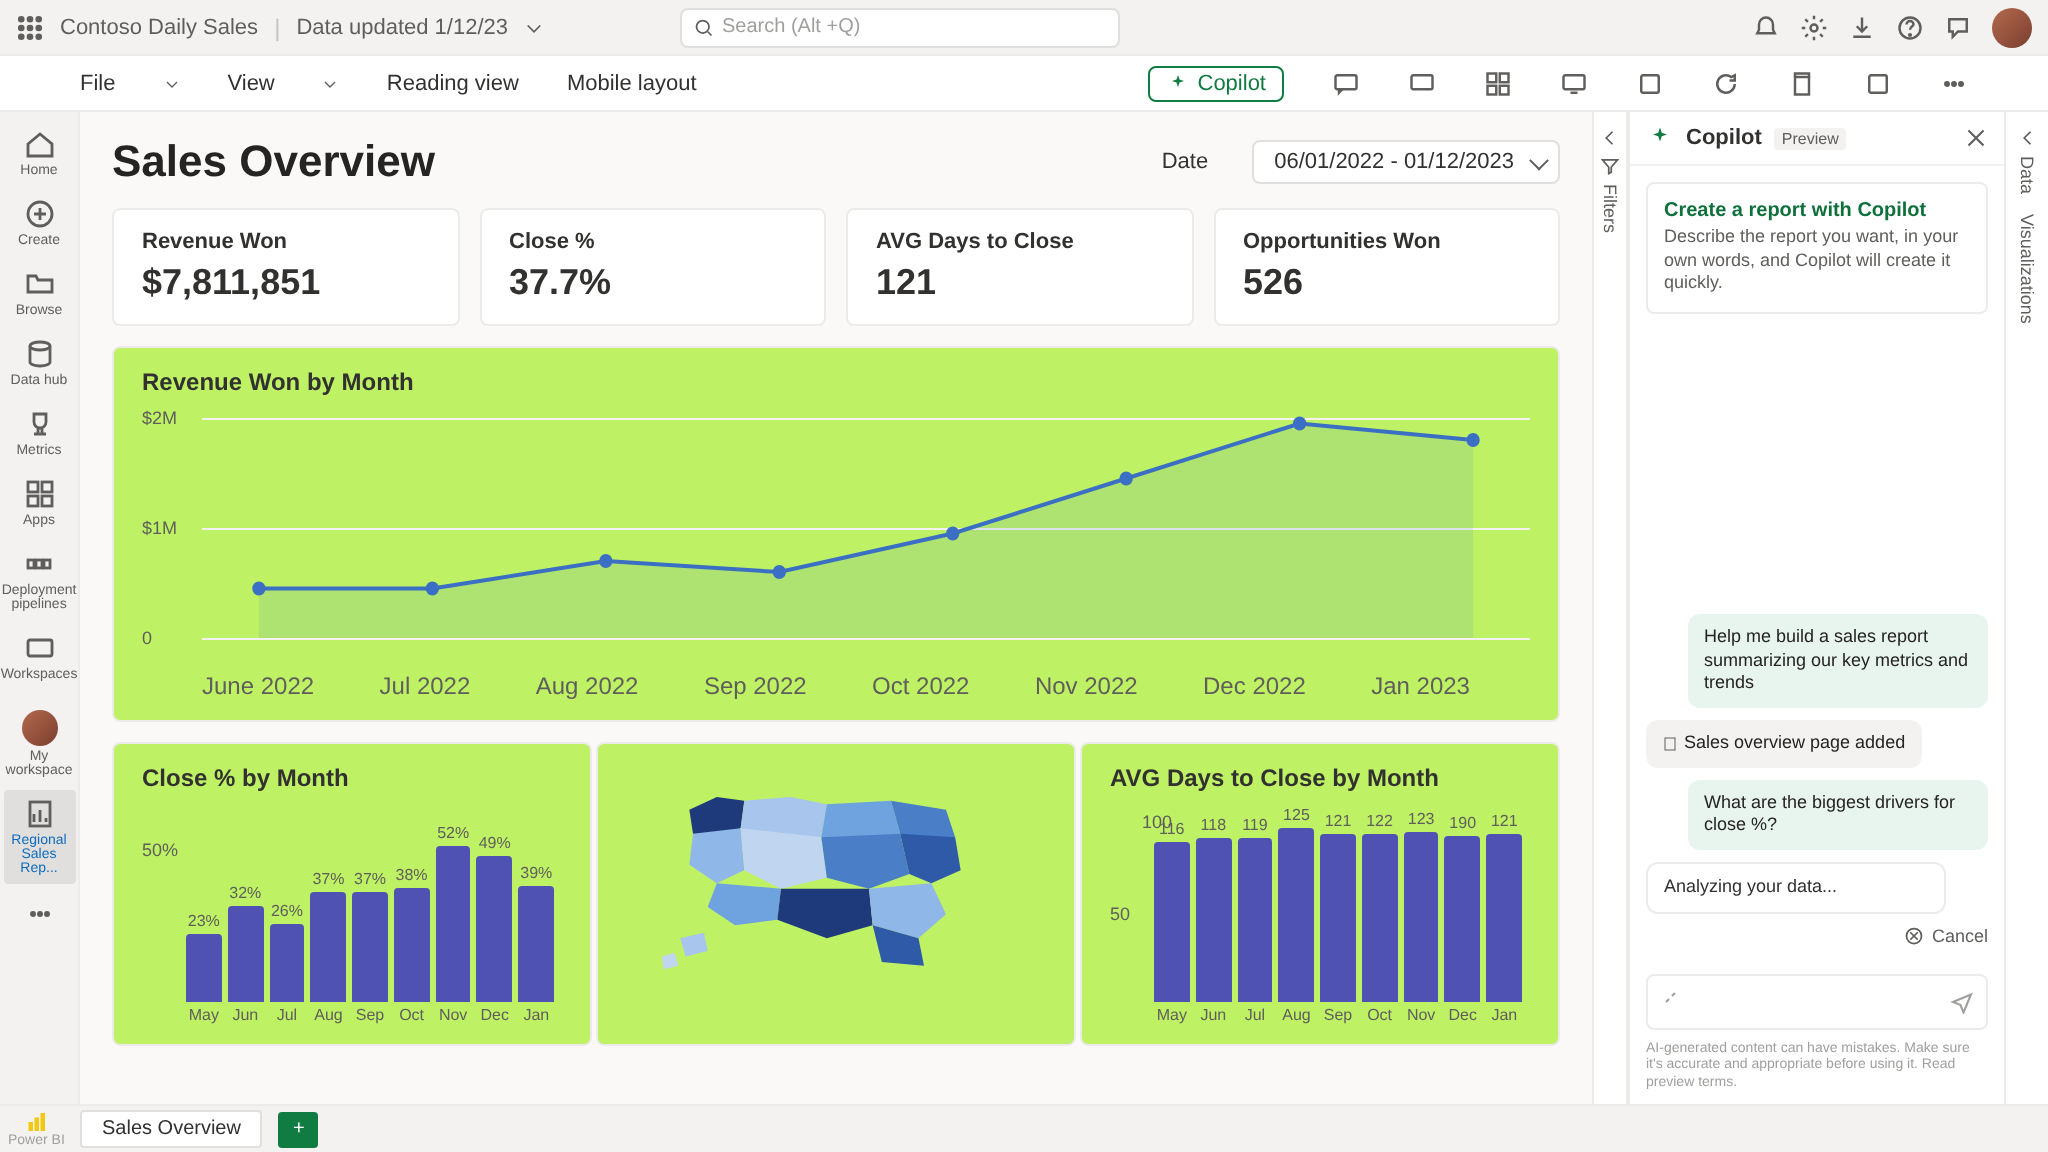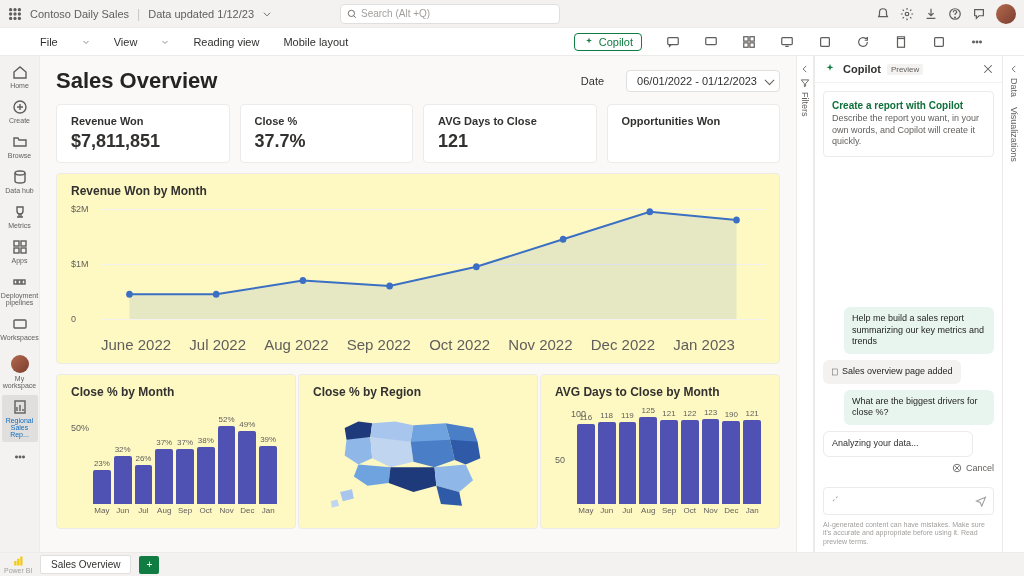--- a/index.html
+++ b/index.html
@@ -23,26 +23,26 @@
 .canvas-wrap { flex: 1; display: flex; min-width: 0; }
 .canvas { flex: 1; padding: 12px 16px; overflow: auto; display: flex; flex-direction: column; gap: 10px; }
 .hdr-row { display: flex; align-items: center; }
 .hdr-row h1 { font-size: 22px; font-weight: 600; color: #252423; }
 .hdr-row .date-ctrl { margin-left: auto; display: flex; align-items: center; gap: 22px; font-size: 11px; }
 .hdr-row .date-val { border: 1px solid #e1dfdd; border-radius: 4px; padding: 4px 22px 4px 10px; position: relative; background: #fff; }
 .cards { display: flex; gap: 10px; }
 .card { flex: 1; background: #fff; border: 1px solid #edebe9; border-radius: 4px; padding: 10px 14px; }
 .card .lbl { font-size: 11px; color: #323130; font-weight: 600; }
 .card .val { font-size: 18px; font-weight: 600; margin-top: 4px; }
-.chart-card { background: #fef9c3; border: 1px solid #edebe9; border-radius: 4px; padding: 10px 14px; }
+.chart-card { background: #bef264; border: 1px solid #edebe9; border-radius: 4px; padding: 10px 14px; }
 .chart-card .ttl { font-size: 12px; font-weight: 600; margin-bottom: 6px; }
 .linechart { position: relative; height: 130px; }
 .ytick { position: absolute; left: 0; font-size: 9px; color: #605e5c; transform: translateY(-50%); }
 .ygrid { position: absolute; left: 30px; right: 0; border-top: 1px solid #f3f2f1; }
-.xlabels { display: flex; justify-content: space-between; font-size: 15px; color: #605e5c; padding: 0 30px; margin-top: 2px; }
+.xlabels { display: flex; justify-content: space-between; font-size: 12px; color: #605e5c; padding: 0 30px; margin-top: 2px; }
 .row3 { display: flex; gap: 2px; }
 .barchart { position: relative; height: 110px; display: flex; align-items: flex-end; gap: 3px; padding: 0 4px; }
 .bar { flex: 1; display: flex; flex-direction: column; align-items: center; }
 .bar .b { width: 100%; background: #4f52b2; border-radius: 2px 2px 0 0; }
 .bar .val-top { font-size: 8px; color: #605e5c; margin-bottom: 2px; }
 .bar .x { font-size: 8px; color: #605e5c; margin-top: 2px; }
 .mapsvg { width: 100%; height: 110px; }
 .filters-tab { width: 18px; background: #fff; border-left: 1px solid #edebe9; border-right: 1px solid #edebe9; display: flex; flex-direction: column; align-items: center; padding-top: 8px; gap: 4px; }
 .filters-tab .vtxt { writing-mode: vertical-rl; font-size: 9px; color: #605e5c; }
 .copilot-pane { width: 188px; background: #fff; border-left: 1px solid #edebe9; display: flex; flex-direction: column; font-size: 10px; }
@@ -267,20 +267,21 @@
           <div class="card">
             <div class="lbl">Close %</div>
             <div class="val">37.7%</div>
           </div>
           <div class="card">
             <div class="lbl">AVG Days to Close</div>
             <div class="val">121</div>
           </div>
           <div class="card">
             <div class="lbl">Opportunities Won</div>
+            <div class="val">526</div>
           </div>
         </div>
 
       <div class="chart-card">
         <div class="ttl">Revenue Won by Month</div>
         <div class="linechart" id="linechart">
             <div class="ytick" style="top: 115px;">0</div>
             <div class="ygrid" style="top: 115px;"></div>
             <div class="ytick" style="top: 60px;">$1M</div>
             <div class="ygrid" style="top: 60px;"></div>
@@ -359,21 +360,20 @@
                 </div>
                 <div class="bar">
                   <div class="val-top">39%</div>
                   <div class="b" style="height:58.5px"></div>
                   <div class="x">Jan</div>
                 </div>
               </div>
           </div>
         </div>
         <div class="chart-card" style="flex:1">
-          <div class="ttl">Close % by Region</div>
           <svg class="mapsvg" viewBox="0 0 200 120">
             <path d="M20 25 L35 18 L50 20 L48 35 L35 40 L22 38 Z" fill="#1f3a7a"></path>
             <path d="M50 20 L75 18 L95 22 L92 40 L70 42 L48 35 Z" fill="#a8c5ed"></path>
             <path d="M95 22 L130 20 L135 38 L115 45 L92 40 Z" fill="#6fa3e0"></path>
             <path d="M130 20 L160 25 L165 40 L150 50 L135 38 Z" fill="#4a7fc8"></path>
             <path d="M22 38 L48 35 L50 58 L35 65 L20 55 Z" fill="#8fb8e8"></path>
             <path d="M48 35 L92 40 L95 62 L70 68 L50 58 Z" fill="#c0d6f0"></path>
             <path d="M92 40 L135 38 L140 60 L118 68 L95 62 Z" fill="#4a7fc8"></path>
             <path d="M135 38 L165 40 L168 58 L152 65 L140 60 Z" fill="#2e5aa8"></path>
             <path d="M35 65 L70 68 L68 85 L45 88 L30 78 Z" fill="#6fa3e0"></path>

